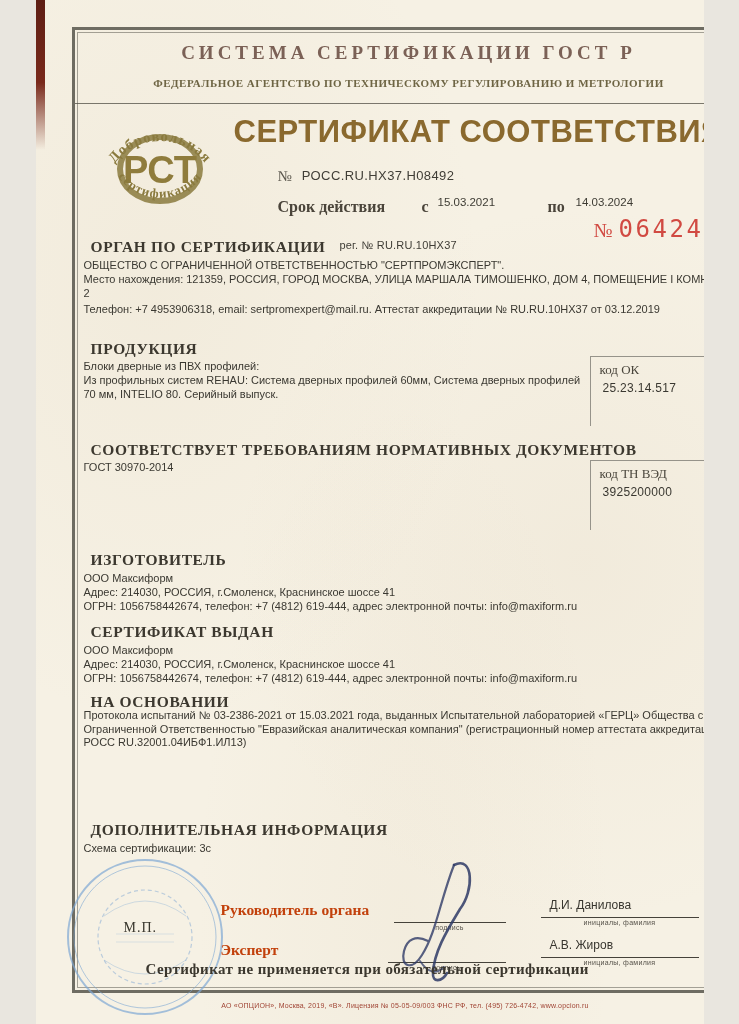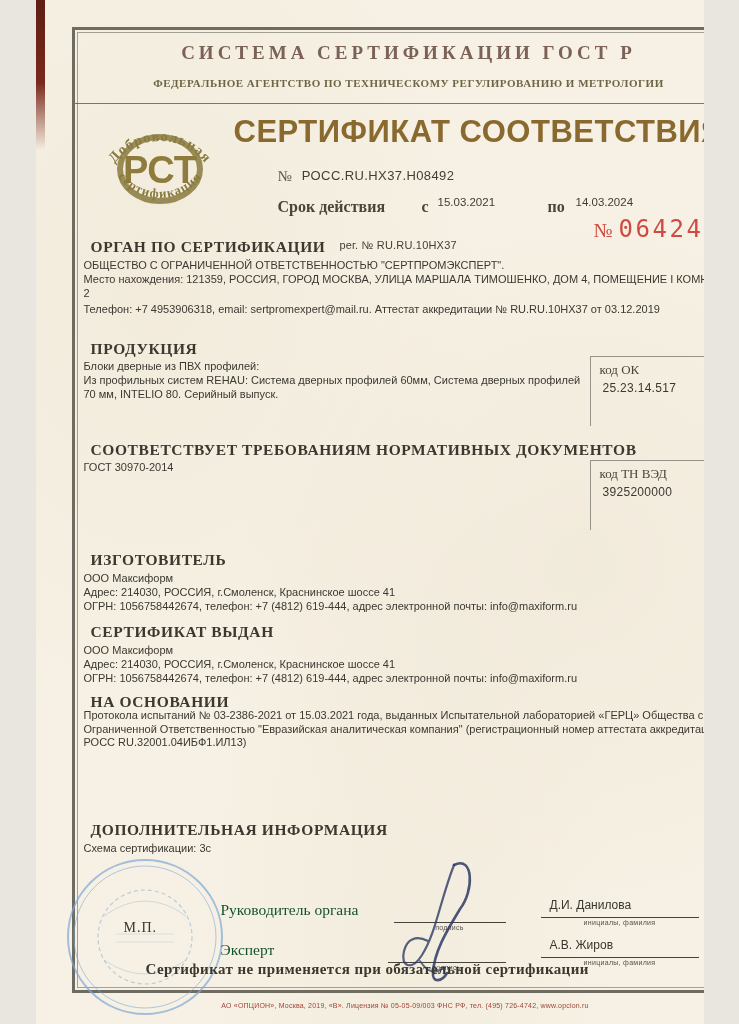--- a/index.html
+++ b/index.html
@@ -36,21 +36,21 @@
   .sec-h{font-family:"Liberation Serif",serif;font-weight:bold;font-size:15.5px;letter-spacing:.6px;color:#3c382f;white-space:nowrap;}
   .sec-h .reg{font-family:"Liberation Sans",sans-serif;font-weight:normal;font-size:11px;letter-spacing:.2px;
      color:#3f3d36;margin-left:14px;vertical-align:3px;}
   .bodyline{font-size:11px;line-height:13.5px;color:#3a3831;}
   .codebox{left:554px;width:157px;height:70px;border-top:1px solid #96938a;border-left:1px solid #96938a;
      padding:5px 6px 0 9px;box-sizing:border-box;}
   .codebox .cl{font-family:"Liberation Serif",serif;font-size:13px;color:#4a463c;}
   .codebox .cv{font-size:12px;color:#3a3831;margin-top:3px;margin-left:3px;letter-spacing:.3px;}
   .stamp{left:28px;top:856px;width:162px;height:162px;}
   .mp{left:88px;top:920px;font-family:"Liberation Serif",serif;font-size:14px;letter-spacing:1px;color:#3a382f;}
-  .role{font-family:"Liberation Serif",serif;font-weight:normal;font-size:15.5px;color:#14532d;white-space:nowrap;}
+  .role{font-family:"Liberation Serif",serif;font-weight:bold;font-size:15.5px;color:#c2410c;white-space:nowrap;}
   .sigline{height:0;border-bottom:1.2px solid #45423a;}
   .caption{font-size:7px;color:#56524a;text-align:center;letter-spacing:.3px;}
   .signame{font-size:12px;color:#38362f;}
   .note{left:110px;top:961px;width:560px;text-align:left;
      font-family:"Liberation Serif",serif;font-weight:bold;font-size:15px;letter-spacing:.4px;color:#3b372e;}
   .imprint{left:0;top:1002px;width:739px;text-align:center;font-size:7px;letter-spacing:.2px;color:#a04434;}
 </style>
 </head>
 <body>
 

